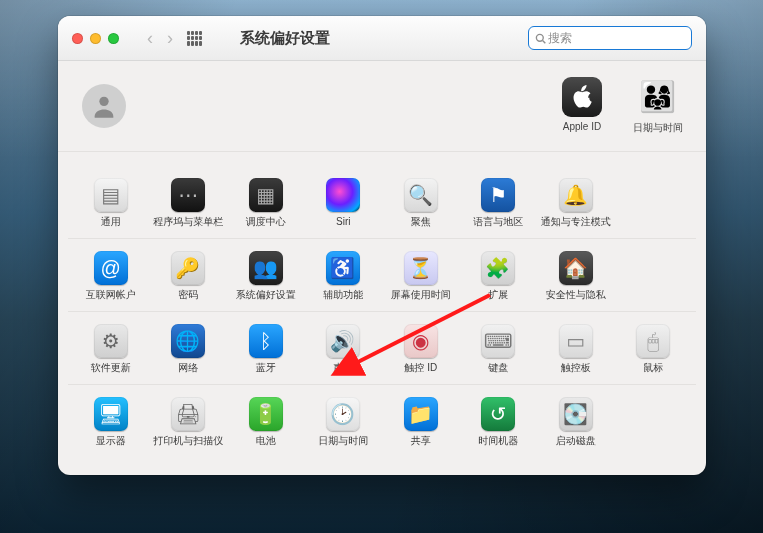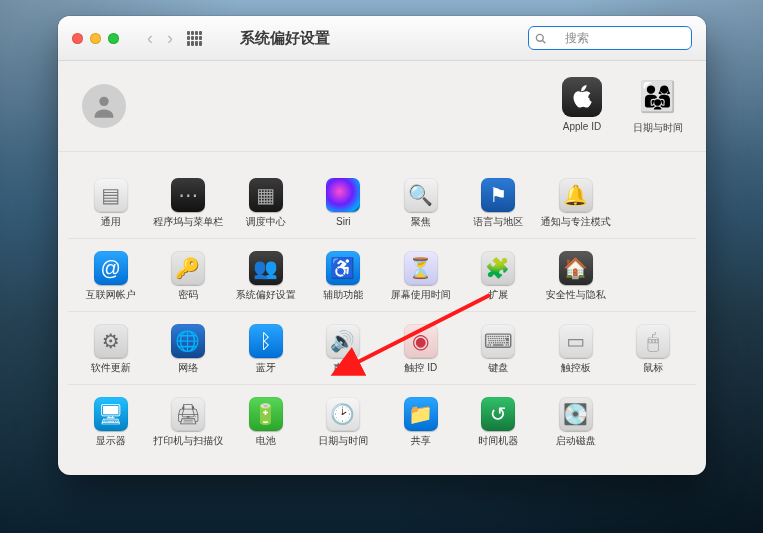--- a/index.html
+++ b/index.html
@@ -56,21 +56,21 @@
   .grid-icon span { background:#636363; border-radius:1px; }
   .title {
     margin-left: 28px; font-size: 15px; font-weight: 600; color: #3a3a3a; text-align: center;
   }
   .search {
     margin-left: auto;
     width: 150px;
     height: 22px;
     border: 1.8px solid #1879d6;
     border-radius: 6px;
-    display: flex; align-items: center; gap: 19px;
+    display: flex; align-items: center; gap: 2px;
     padding: 0 6px;
     color: #8f8f8f;
     font-size: 12px;
     background: #fff;
   }
   .search svg { width: 11px; height: 11px; stroke:#8f8f8f; }
   .account-row {
     display: flex; align-items: center;
     padding: 16px 22px 16px 24px;
     border-bottom: 1px solid #e3e1df;

